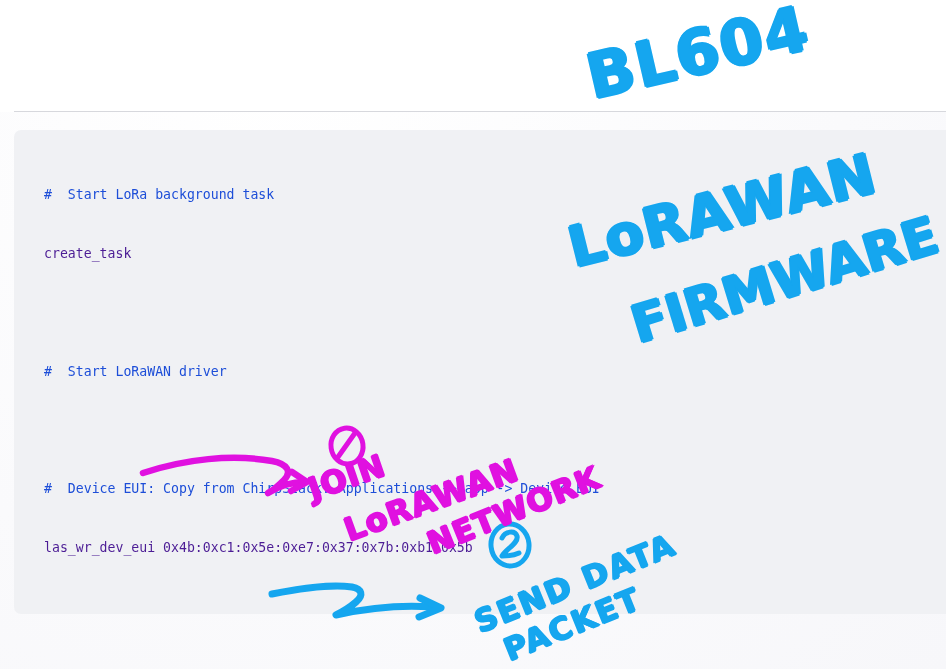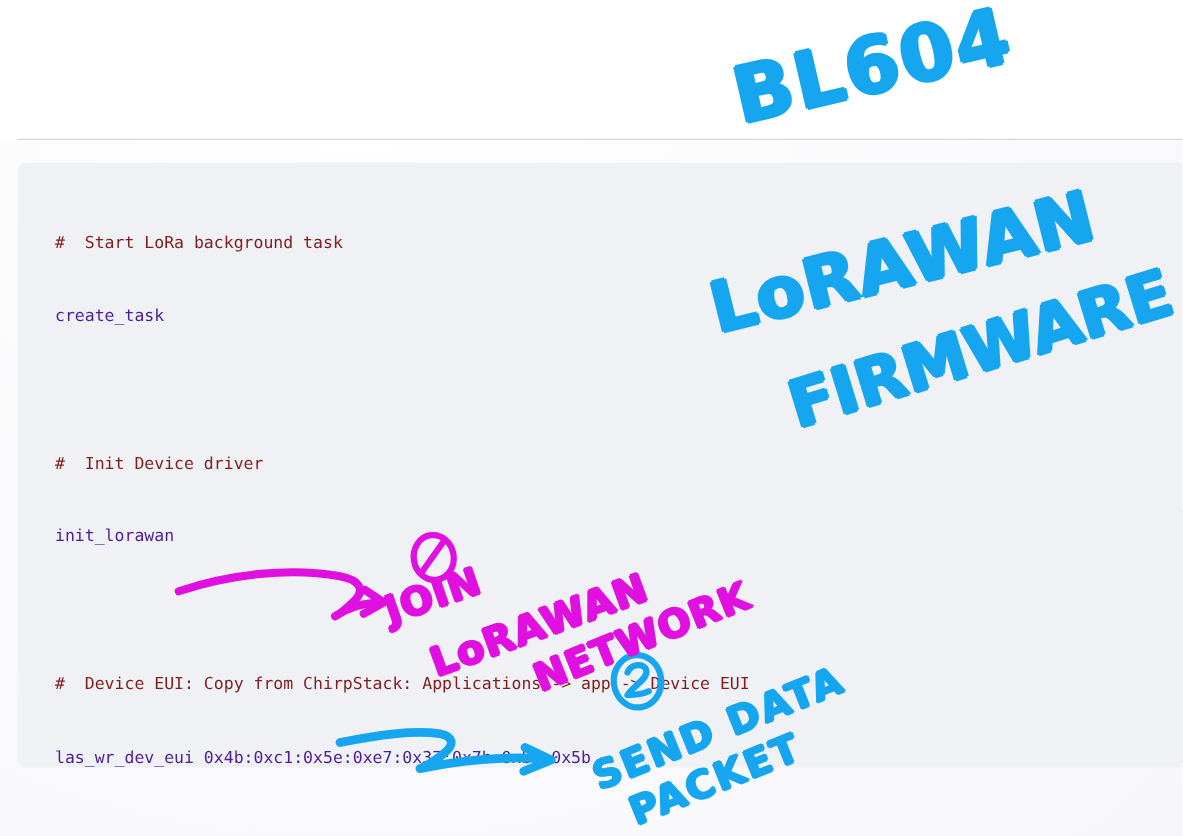--- a/index.html
+++ b/index.html
@@ -57,21 +57,21 @@
     padding: 16px 0 16px 30px;
     font-family: "DejaVu Sans Mono", "Liberation Mono", monospace;
     font-size: 13.2px;
     line-height: 19.6px;
     color: #24292e;
     white-space: pre;
     letter-spacing: 0px;
   }
   .code-line { height: 19.6px; }
   .code-line.blank { height: 19.6px; }
-  .cmt { color: #7f1d1d; }
+  .cmt { color: #1d4ed8; }
   .cmd { color: #4c1d95; }
 
   
   .ink {
     position: absolute;
     inset: 0;
     z-index: 5;
     pointer-events: none;
   }
   .hand {
@@ -184,22 +184,21 @@
 <div id="page">
 
   <div class="top-area"></div>
   <div class="hr"></div>
 
   <div class="code-block">
     <div class="code-inner">
       <div class="code-line cmt">#  Start LoRa background task</div>
       <div class="code-line cmd">create_task</div>
       <div class="code-line blank"></div>
-      <div class="code-line cmt">#  Init Device driver</div>
-      <div class="code-line cmd">init_lorawan</div>
+      <div class="code-line cmt">#  Start LoRaWAN driver</div>
       <div class="code-line blank"></div>
       <div class="code-line cmt">#  Device EUI: Copy from ChirpStack: Applications -&gt; app -&gt; Device EUI</div>
       <div class="code-line cmd">las_wr_dev_eui 0x4b:0xc1:0x5e:0xe7:0x37:0x7b:0xb1:0x5b</div>
       
       
       
       
       
       
       

